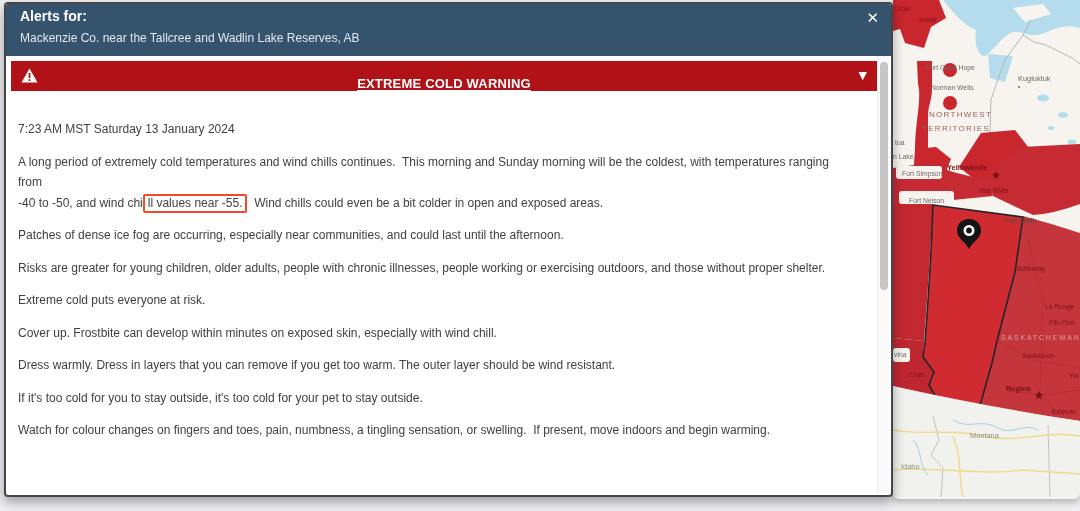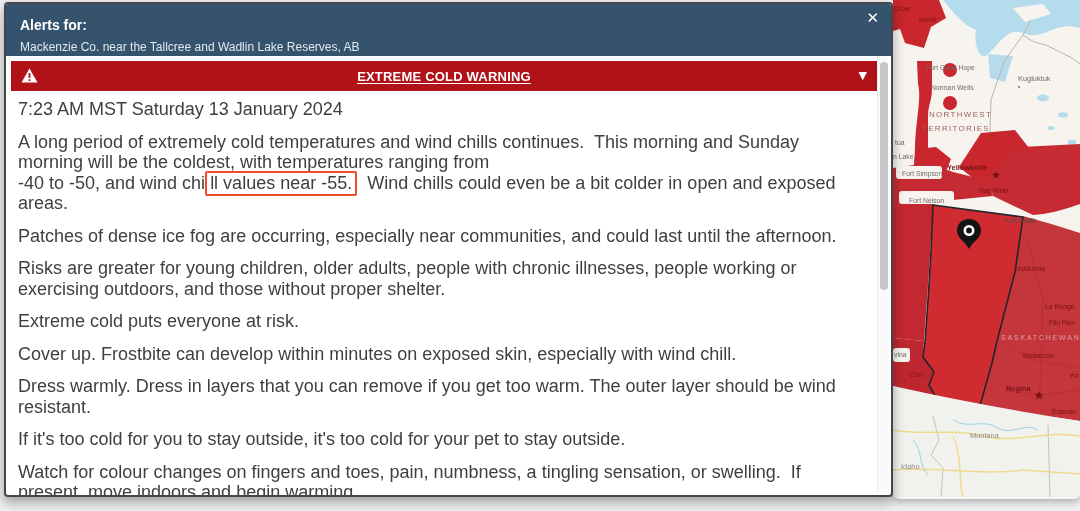--- a/index.html
+++ b/index.html
@@ -17,35 +17,35 @@
   .lg2 { fill:#8b8b88; font-size:7.4px; }
   .lr  { fill:#7c1216; font-size:6.8px; }
   .lrb { fill:#7c1216; font-size:7.4px; font-weight:bold; }
   .reg { fill:#9c5f5b; font-size:8px; letter-spacing:1.3px; }
   .sask{ fill:#dca3a4; font-size:7px; letter-spacing:1.8px; }
 
   
   .modal { position:absolute; left:4px; top:2px; width:889px; height:495px;
     background:#fff; border:2px solid #43474c; border-radius:4px;
     box-shadow:0 5px 12px rgba(0,0,0,.35); z-index:5; overflow:hidden; }
-  .modal-header { background:#35536d; height:52px; padding:13px 14px; position:relative; }
+  .modal-header { background:#35536d; height:52px; padding:4px 14px; position:relative; }
   .modal-title { color:#fff; font-size:14px; font-weight:bold; margin-bottom:7px; }
   .modal-subtitle { color:#e2e9f0; font-size:12px; }
   .close-btn { position:absolute; right:12px; top:7px; background:none; border:none;
     color:#fff; font-size:15px; font-weight:bold; cursor:pointer; line-height:1;
     font-family:"DejaVu Sans",sans-serif; }
   .banner { margin:5px 14px 0 5px; height:30px; background:#b01217; display:flex;
-    align-items:center; position:relative; }
+    align-items:flex-end; position:relative; }
   .banner-title { flex:1; text-align:center; color:#fff; font-weight:bold;
     font-size:13px; letter-spacing:.2px; text-decoration:underline;
     text-underline-offset:2px; }
   .tri-icon { position:absolute; left:10px; top:7px; }
   .chev { position:absolute; right:10px; top:9px; color:#fff; font-size:11px;
     font-family:"DejaVu Sans",sans-serif; line-height:1; }
-  .content { padding:8px 42px 0 12px; font-size:18px; color:#3f3f3f;
+  .content { padding:28px 42px 0 12px; font-size:12px; color:#3f3f3f;
     line-height:20.5px; }
   .content p { margin:0 0 12px 0; }
   .hl { border:2px solid #f14b2b; border-radius:2px; padding:0 3px 1px 3px; }
   .vscroll { position:absolute; right:2px; top:52px; bottom:2px; width:12px;
     background:#fafafa; border-left:1px solid #ececec; }
   .vthumb { position:absolute; left:2px; top:6px; width:8px; height:228px;
     background:#c6c6c6; border-radius:4px; }
 </style>
 </head>
 <body>

